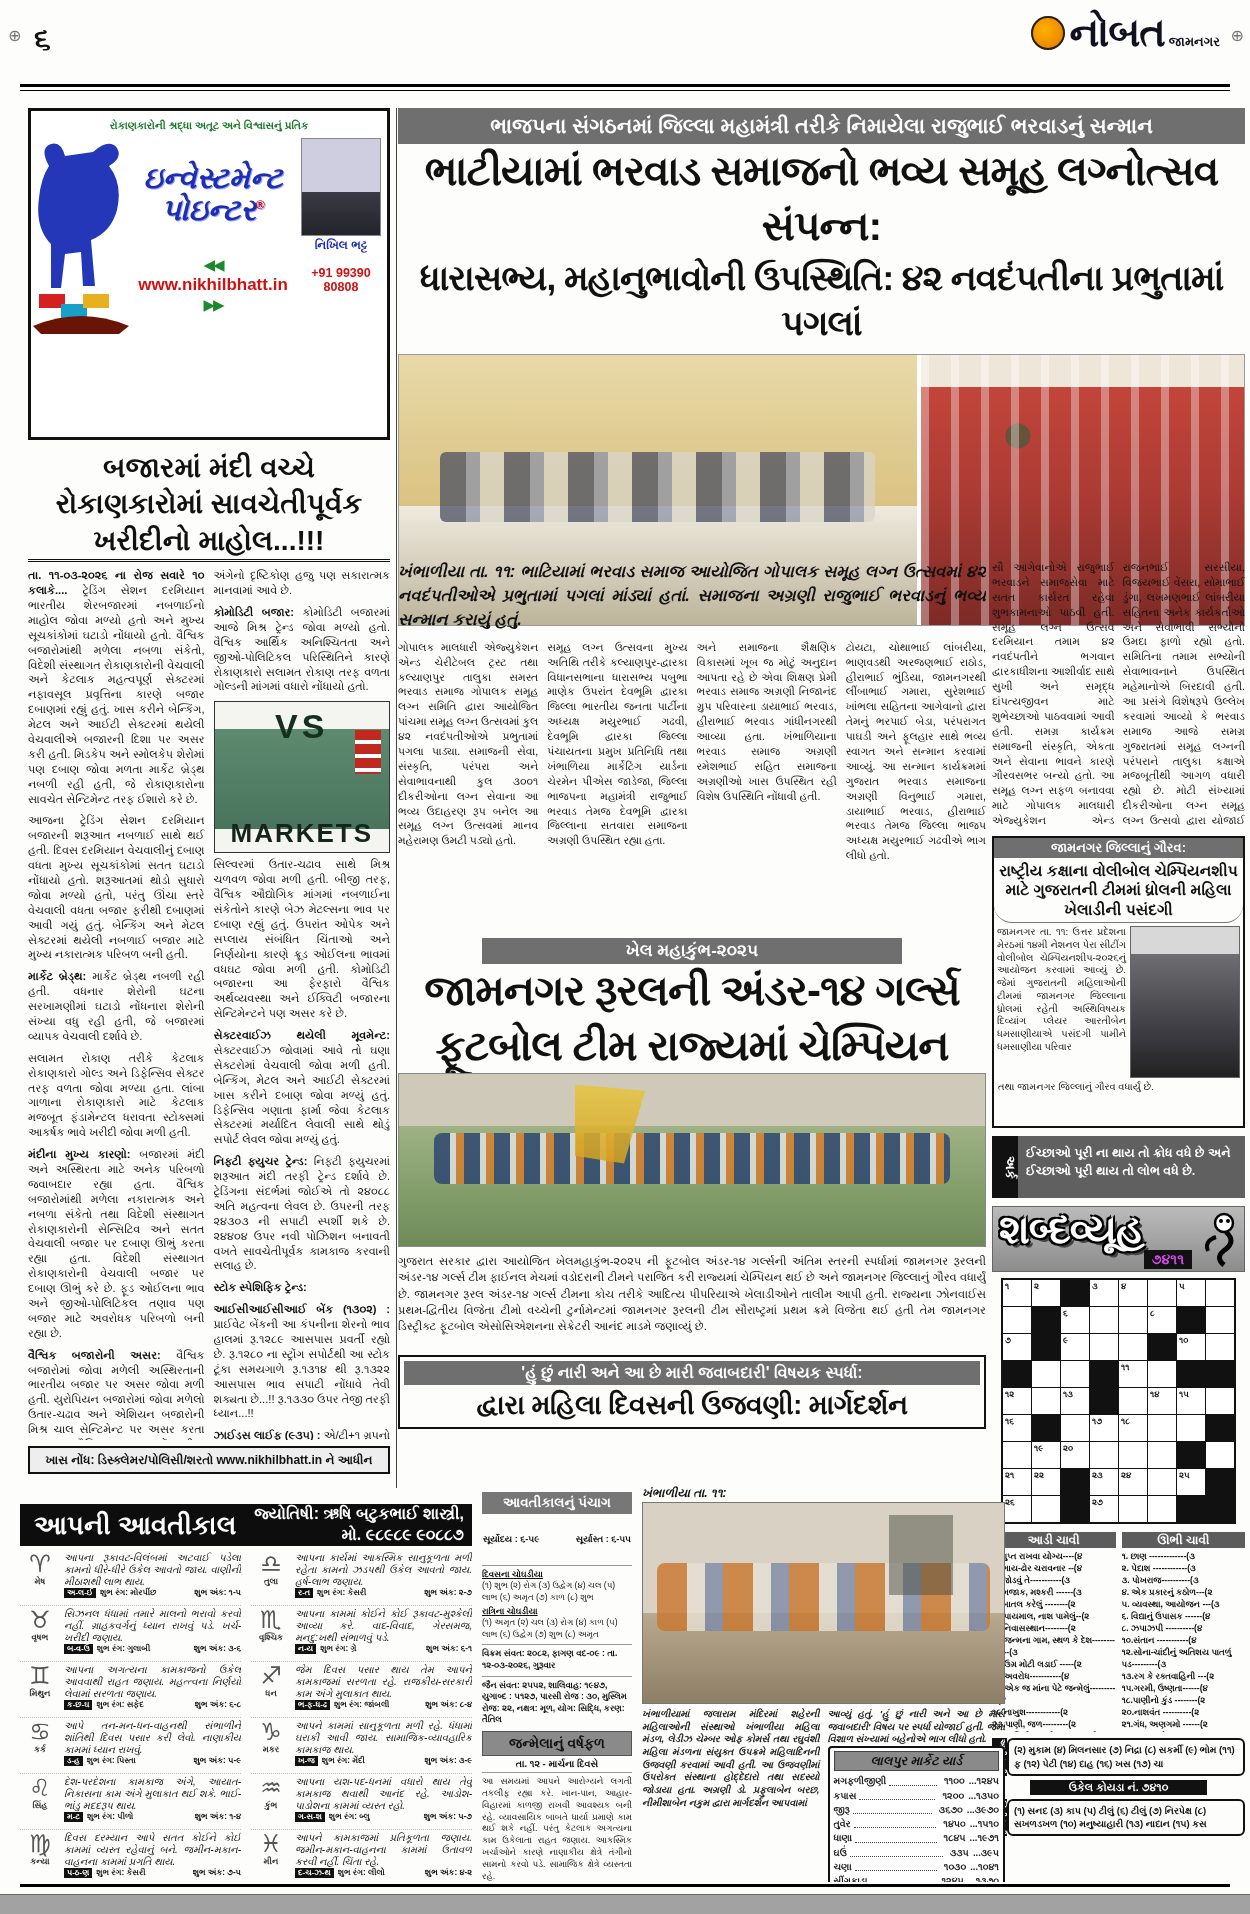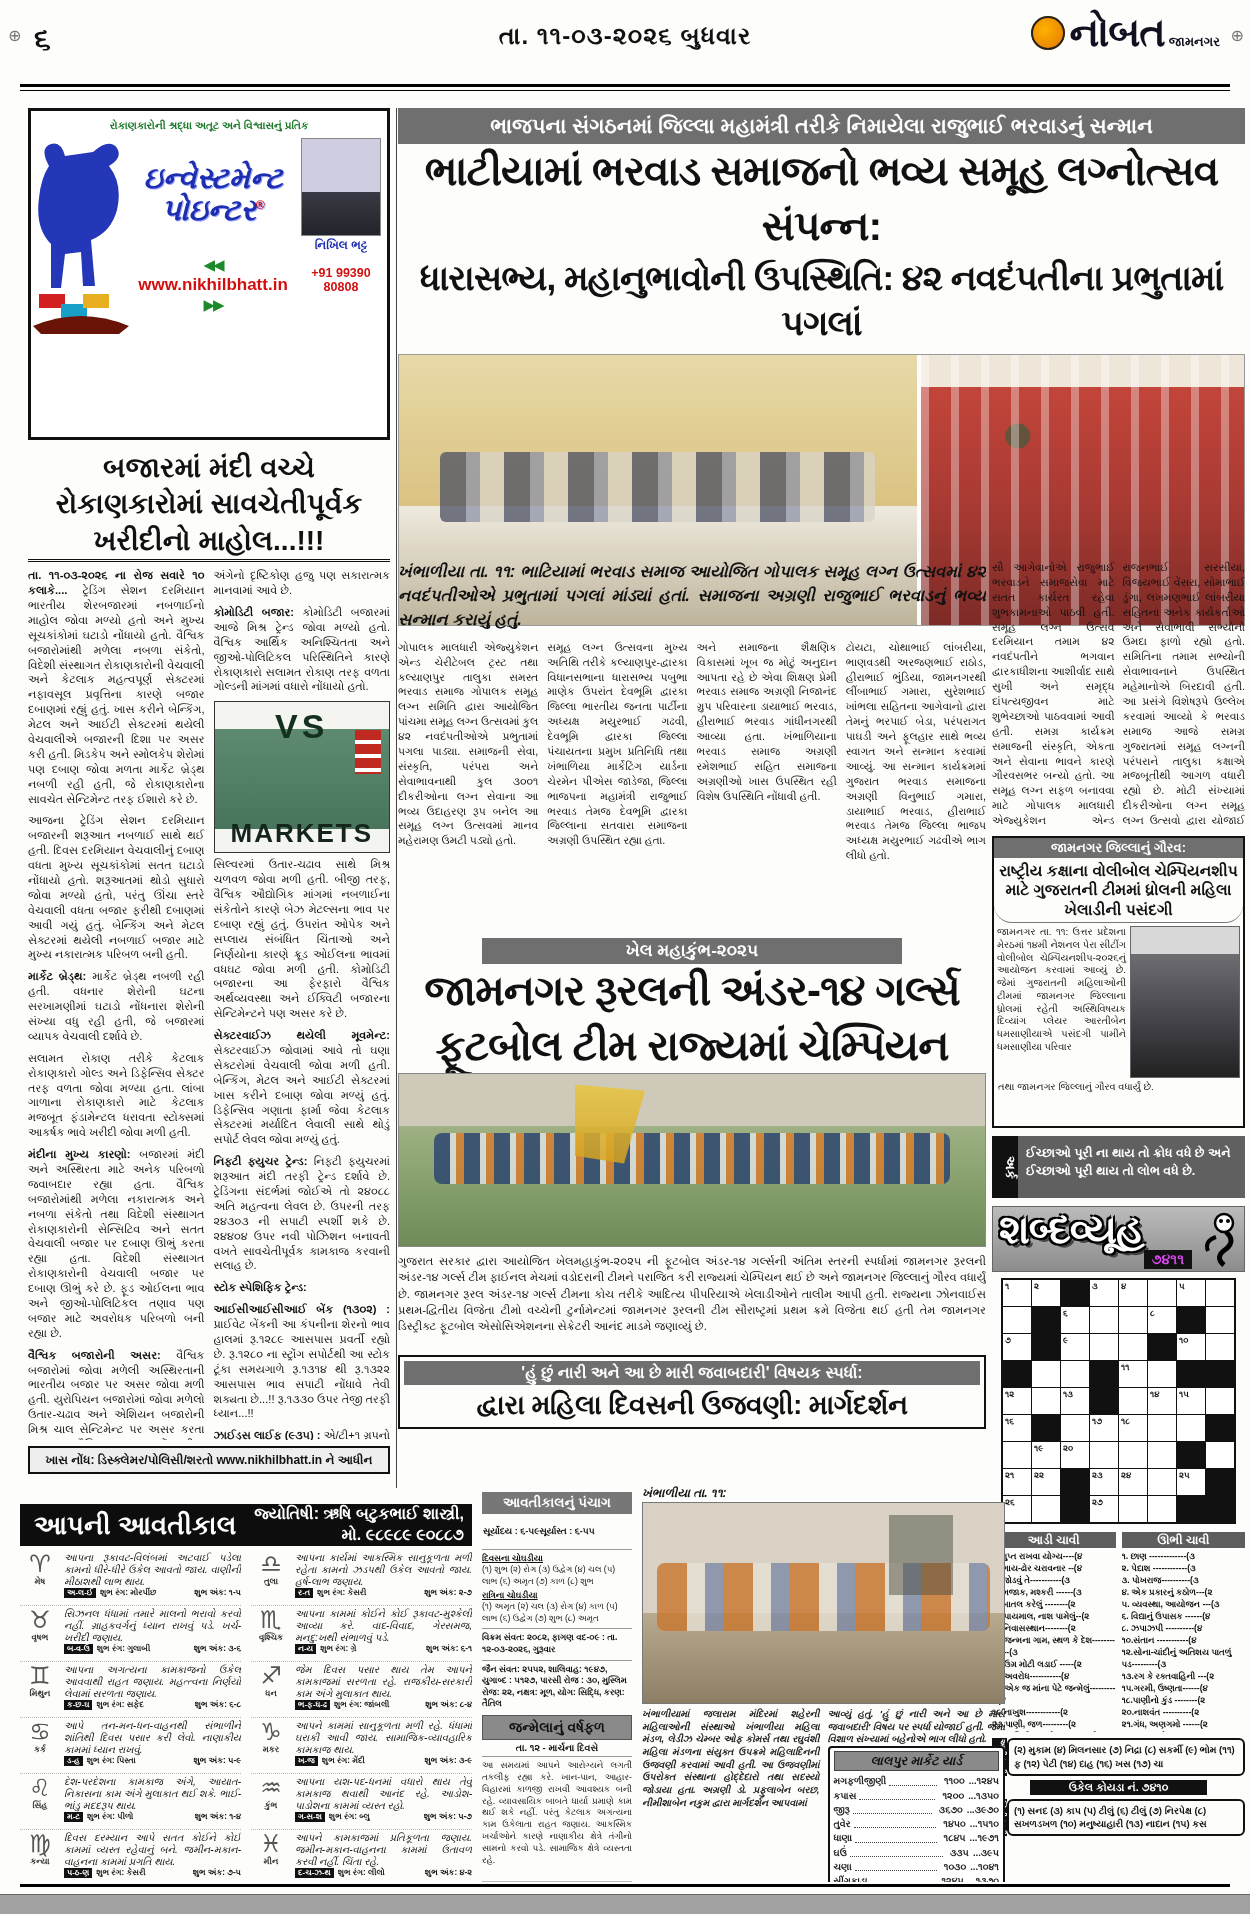--- a/index.html
+++ b/index.html
@@ -111,21 +111,21 @@
   .hicon .g{font-size:24px;line-height:1;}
   .hicon .n{font-size:8.5px;font-weight:bold;color:#333;}
   .hmain{flex:1;overflow:hidden;}
   .htext{font-size:10px;line-height:1.22;text-align:justify;height:36px;overflow:hidden;font-style:italic;}
   .hmeta{display:flex;font-size:8.2px;font-weight:bold;gap:4px;align-items:center;}
   .hbadge{background:#111;color:#fff;padding:0 3px;font-size:8px;}
   .hclr{color:#222;}
   .hnum{margin-left:auto;}
   #panchang{position:absolute;left:462px;top:0;width:150px;height:390px;overflow:hidden;font-size:8.6px;}
   .panhead{background:#777;color:#fff;font-weight:900;font-size:13.5px;text-align:center;padding:3px 0;}
-  .sunline{display:flex;justify-content:flex-start;font-weight:bold;font-size:9px;padding:12px 1px;border-bottom:1px solid #999;}
+  .sunline{display:flex;justify-content:space-between;font-weight:bold;font-size:9px;padding:20px 1px;border-bottom:1px solid #999;}
   .choghead{font-weight:900;text-decoration:underline;margin-top:3px;}
   .chogh{line-height:1.35;}
   .samvat{font-weight:bold;line-height:1.35;margin-top:4px;border-top:1px solid #999;padding-top:3px;}
   .vfhead{background:#8a8a8a;color:#111;font-weight:900;font-size:14px;text-align:center;margin-top:5px;padding:3px 0;border:1px solid #555;}
   .vfsub{text-align:center;font-weight:900;font-size:9.5px;border-bottom:1px solid #999;padding:2px 0;}
   .vfbody{font-size:8.8px;line-height:1.35;text-align:justify;margin-top:3px;height:118px;overflow:hidden;}
   .vfrashi{background:#bbb;font-weight:900;text-align:center;font-size:9.5px;padding:2px 0;margin-top:3px;}
   #jalaram{position:absolute;left:622px;top:-6px;width:363px;height:396px;overflow:hidden;}
   .jdate{font-style:italic;font-size:12px;font-weight:bold;}
   .jphoto{height:200px;border:1px solid #777;margin:2px 0 4px;background:linear-gradient(#d9d2c4 55%,#b9a98e 55%,#8d7f66);position:relative;overflow:hidden;}
@@ -142,21 +142,20 @@
   #footrule{left:20px;top:1884px;width:1210px;height:3px;background:#000;}
   #footband{left:0;top:1894px;width:1250px;height:20px;background:#a2a2a2;border-top:1px solid #666;}
 </style>
 </head>
 <body>
 
 <div id="header" class="abs">
   <span class="cross" style="left:8px;top:26px;">⊕</span>
   <span class="cross" style="right:6px;top:26px;">⊕</span>
   <div class="pgnum">૬</div>
-  <div class="pgdate">તા. ૧૧-૦૩-૨૦૨૬ બુધવાર</div>
   <div class="masthead">
     <div class="sun"></div>
     <div class="mast-txt">નોબત</div>
     <div class="mast-sub">જામનગર</div>
   </div>
   <div class="hrule"></div>
 </div>
 
 <div id="left-col" class="abs">
   <div class="adbox">

